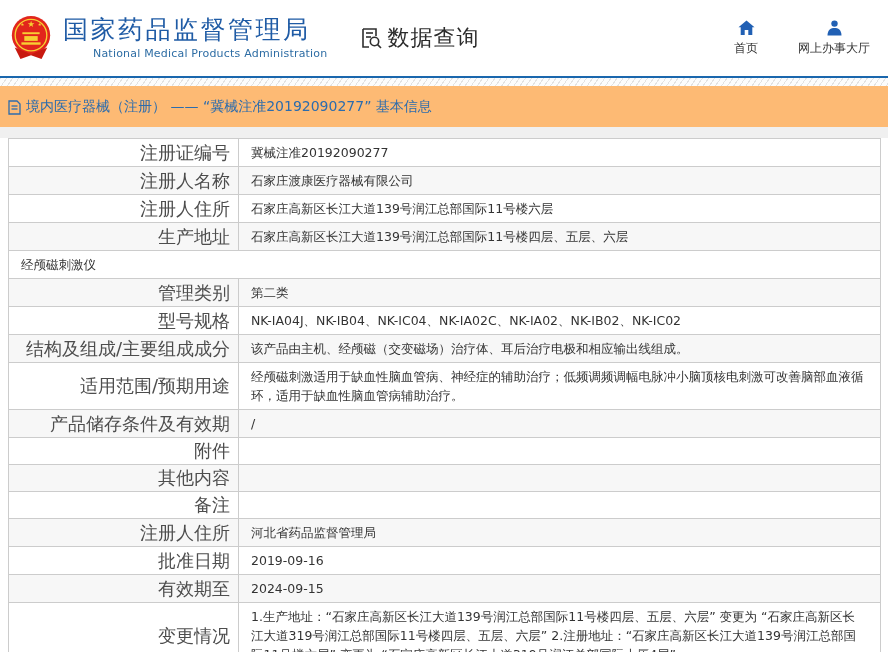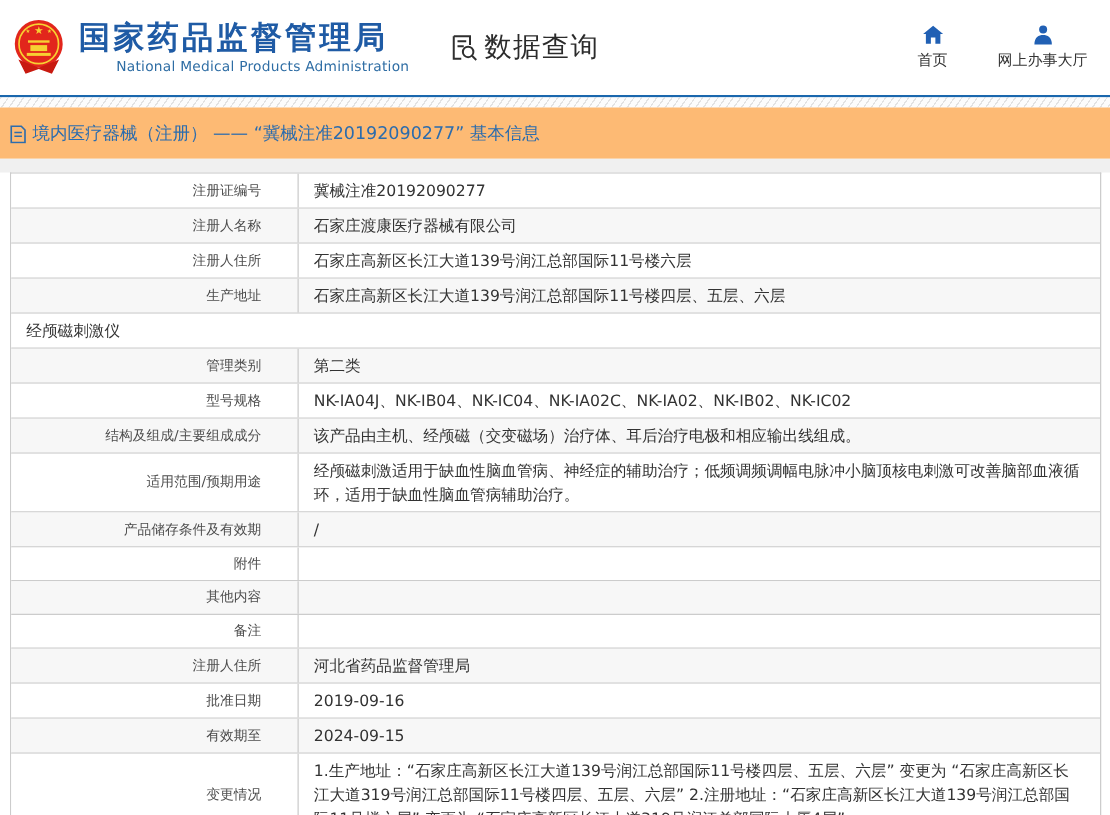--- a/index.html
+++ b/index.html
@@ -4,44 +4,44 @@
 <style>
   * { margin:0; padding:0; box-sizing:border-box; }
   html,body { width:888px; height:652px; overflow:hidden; }
   body { font-family:"DejaVu Sans","Liberation Sans",sans-serif; background:#ffffff; }
   .page { width:888px; height:652px; display:flex; flex-direction:column; }
 
   
   .header { height:76px; background:#fff; display:flex; align-items:center; padding:0 18px 0 8px; flex-shrink:0; }
   .logo { display:flex; align-items:center; }
   .emblem { width:46px; height:50px; margin-right:9px; flex-shrink:0; }
-  .org-cn { font-size:25px; font-weight:bold; color:#1f5ba5; letter-spacing:2.5px; line-height:28px; }
+  .org-cn { font-size:25px; font-weight:normal; color:#1f5ba5; letter-spacing:2.5px; line-height:28px; }
   .org-en { font-size:11px; color:#2e6da4; margin-top:3px; letter-spacing:0.2px;margin-left:30px; }
   .section-query { display:flex; align-items:center; margin-left:32px; font-size:22px; color:#2b2b2b; letter-spacing:1px; cursor:pointer; }
   .section-query svg { margin-right:4px; }
   .spacer { flex:1; }
   .nav-item { display:flex; flex-direction:column; align-items:center; font-size:12px; color:#333; margin-left:40px; cursor:pointer; }
   .nav-item .nicon { height:17px; display:flex; align-items:flex-end; margin-bottom:4px; }
 
   .blue-line { height:2px; background:#1a67ad; flex-shrink:0; }
   .hatch { height:8px; flex-shrink:0; background:#fdfdfd;
     background-image:repeating-linear-gradient(125deg,#e2e2e2 0,#e2e2e2 1px,#fcfcfc 1px,#fcfcfc 5px); }
 
   
   .breadcrumb { background:#fdba74; padding:12px 10px 11px 8px; display:flex; align-items:center; font-size:14px; color:#2c6cad; flex-shrink:0; }
   .breadcrumb svg { margin-right:5px; flex-shrink:0; }
   .gray-gap { height:11px; background:#f0f0f0; flex-shrink:0; }
 
   
   .table { margin:0 7px 0 8px; border:1px solid #ccc; border-bottom:none; }
   .row { display:flex; border-bottom:1px solid #ccc; background:#fff; }
   .row:nth-child(even) { background:#f7f7f7; }
-  .cell-label { width:230px; flex-shrink:0; border-right:1px solid #ccc; padding:4px 29px 4px 6px;
+  .cell-label { width:230px; flex-shrink:0; border-right:1px solid #ccc; padding:4px 8px 4px 6px;
     display:flex; align-items:center; justify-content:flex-end; text-align:right;
-    font-size:11px; color:#4d4d4d; line-height:18px; }
+    font-size:18px; color:#4d4d4d; line-height:18px; }
   .cell-value { flex:1; padding:4px 14px 4px 12px; display:flex; align-items:center;
     font-size:12.5px; color:#333; line-height:19px; min-height:26px; }
   .bottom-strip { flex:1; background:#ededed; }
 </style>
 </head>
 <body>
 
 <div class="page">
 
   <div class="header">

